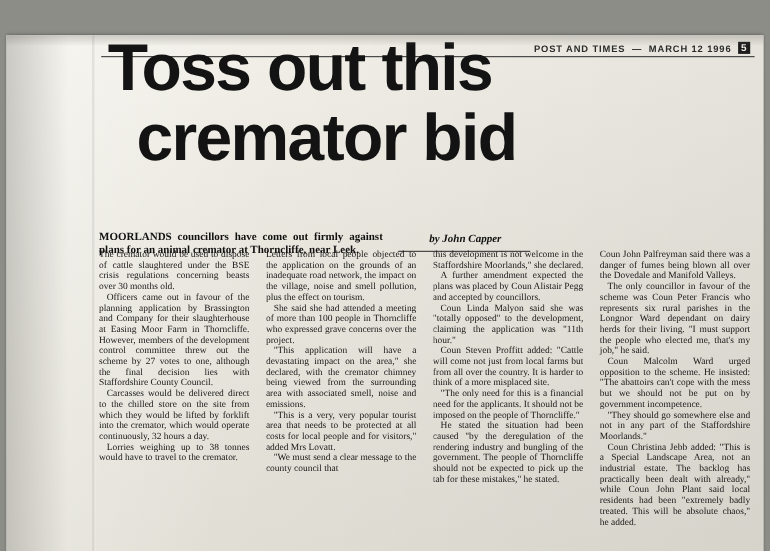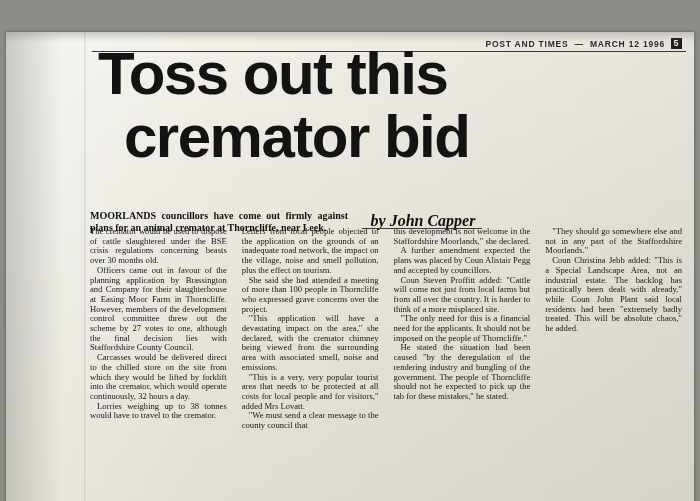--- a/index.html
+++ b/index.html
@@ -64,21 +64,21 @@
     left: 86px;
     right: 8px;
     top: 19px;
     height: 1px;
     background: #3a3a3a;
   }
   
   .headline {
     position: absolute;
     left: 92px;
-    top: 14px;
+    top: 2px;
     width: 580px;
     font-family: "Liberation Sans", sans-serif;
     font-weight: bold;
     font-size: 60px;
     line-height: 0.92;
     letter-spacing: -1.5px;
     color: #131313;
   }
   .headline .l2 {
     display: block;
@@ -99,21 +99,21 @@
     color: #111;
   }
   .byline {
     position: absolute;
     left: 362px;
     top: 180px;
     width: 110px;
     font-family: "Liberation Serif", serif;
     font-style: italic;
     font-weight: bold;
-    font-size: 16px;
+    font-size: 10px;
     color: #111;
     text-align: center;
   }
   .byline-rule {
     position: absolute;
     left: 356px;
     top: 196px;
     width: 120px;
     height: 1px;
     background: #3a3a3a;
@@ -204,25 +204,29 @@
       <div class="col">
           <p class="first">Letters from local people objected to the application on the grounds of an inadequate road network, the impact on the village, noise and smell pollution, plus the effect on tourism.</p>
           <p class="">She said she had attended a meeting of more than 100 people in Thorncliffe who expressed grave concerns over the project.</p>
           <p class="">"This application will have a devastating impact on the area," she declared, with the cremator chimney being viewed from the surrounding area with associated smell, noise and emissions.</p>
           <p class="">"This is a very, very popular tourist area that needs to be protected at all costs for local people and for visitors," added Mrs Lovatt.</p>
           <p class="">"We must send a clear message to the county council that</p>
         </div>
       <div class="col">
           <p class="first">this development is not welcome in the Staffordshire Moorlands," she declared.</p>
           <p class="">A further amendment expected the plans was placed by Coun Alistair Pegg and accepted by councillors.</p>
+          <p class="">Coun Linda Malyon said she was "totally opposed" to the development, claiming the application was "11th hour."</p>
           <p class="">Coun Steven Proffitt added: "Cattle will come not just from local farms but from all over the country. It is harder to think of a more misplaced site.</p>
           <p class="">"The only need for this is a financial need for the applicants. It should not be imposed on the people of Thorncliffe."</p>
           <p class="">He stated the situation had been caused "by the deregulation of the rendering industry and bungling of the government. The people of Thorncliffe should not be expected to pick up the tab for these mistakes," he stated.</p>
         </div>
       <div class="col">
+          <p class="first">Coun John Palfreyman said there was a danger of fumes being blown all over the Dovedale and Manifold Valleys.</p>
+          <p class="">The only councillor in favour of the scheme was Coun Peter Francis who represents six rural parishes in the Longnor Ward dependant on dairy herds for their living. "I must support the people who elected me, that's my job," he said.</p>
+          <p class="">Coun Malcolm Ward urged opposition to the scheme. He insisted: "The abattoirs can't cope with the mess but we should not be put on by government incompetence.</p>
           <p class="">"They should go somewhere else and not in any part of the Staffordshire Moorlands."</p>
           <p class="">Coun Christina Jebb added: "This is a Special Landscape Area, not an industrial estate. The backlog has practically been dealt with already," while Coun John Plant said local residents had been "extremely badly treated. This will be absolute chaos," he added.</p>
         </div>
     </div>
 
     <div class="edge-left"></div>
     <div class="crease"></div>
     <div class="edge-top"></div>
     <div class="edge-bottom"></div>
   </div>

